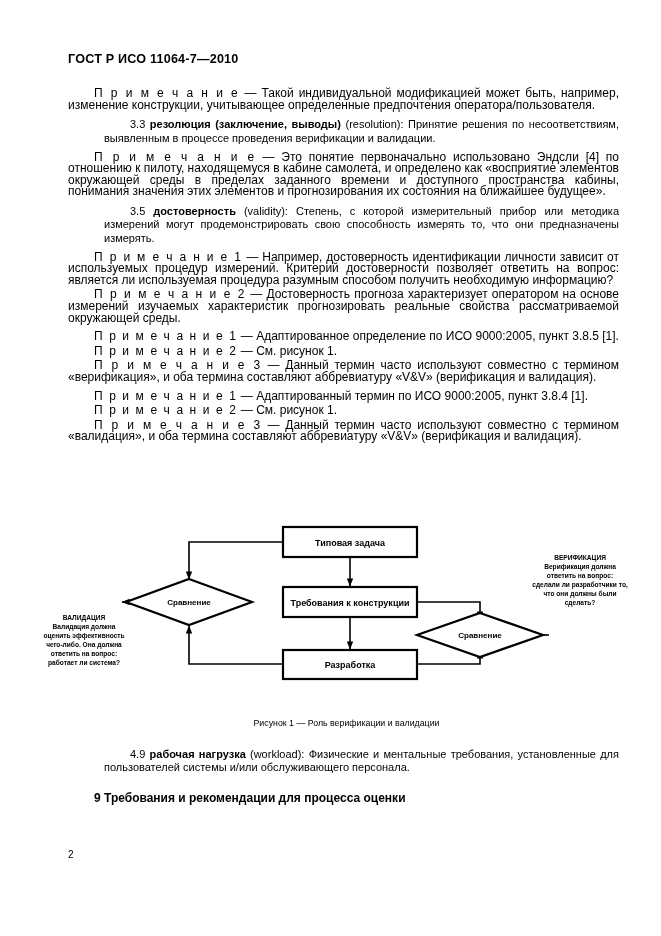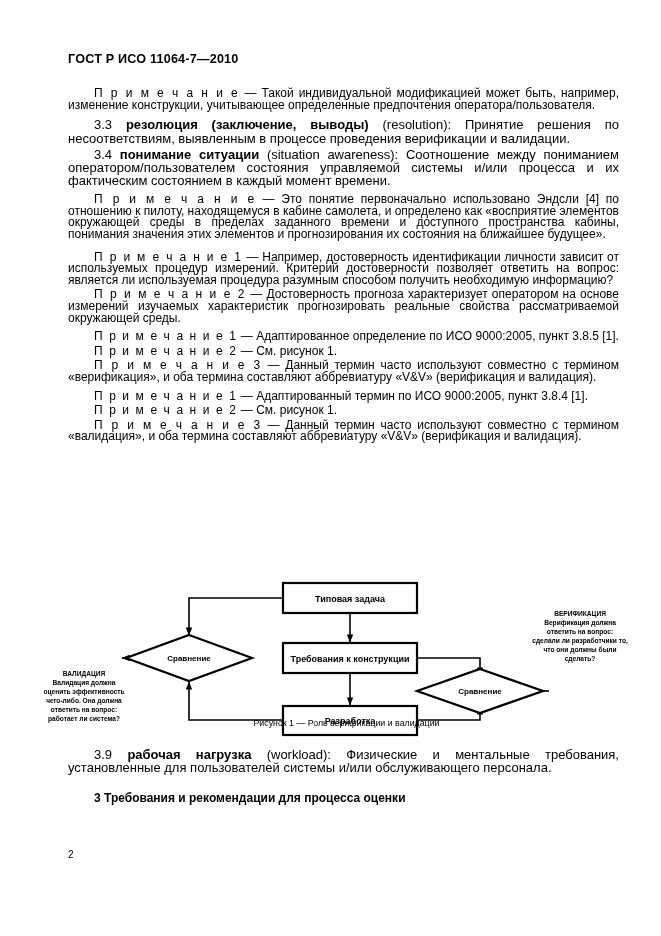--- a/index.html
+++ b/index.html
@@ -28,26 +28,27 @@
     white-space:nowrap;
   }
   
   .content{
     position:absolute;
     left:68px; top:88px;
     width:551px;
   }
   p{margin:0;}
   .term{
-    font-size:13px;
+    font-size:11px;
     line-height:13.4px;
     text-align:justify;
     text-indent:26px;
     margin-bottom:2.5px;
     hyphens:none;
+    margin-left:36px;
   }
   .term b{font-weight:bold;}
   .note{
     font-size:12px;
     line-height:11.6px;
     text-align:justify;
     text-indent:26px;
     margin-bottom:3px;
   }
   .note .nlabel{letter-spacing:1.6px;}
@@ -58,21 +59,21 @@
   .sec-heading{
     font-size:12px;
     font-weight:bold;
     margin:0;
     padding-left:26px;
   }
 
   
   .figure-wrap{
     position:absolute;
-    left:0; top:580px;
+    left:0; top:524px;
     width:591px;
     height:185px;
   }
   .figure-svg{display:block;margin:0 auto;}
   .figure-caption{
     position:absolute;
     left:16px; top:718px;
     width:661px;
     text-align:center;
     font-size:8.8px;
@@ -100,28 +101,28 @@
   <div class="doc-header">ГОСТ Р ИСО 11064-7—2010</div>
 
   <div class="content">
 
     <p class="note"><span class="nlabel">П р и м е ч а н и е</span><span> — Такой индивидуальной модификацией может быть, например, изменение конструкции, учитывающее определенные предпочтения оператора/пользователя.</span></p>
 
     <div class="gap-sm"></div>
 
     <p class="term"><span>3.3</span> <b>резолюция (заключение, выводы)</b> <span>(resolution):</span> <span>Принятие решения по несоответствиям, выявленным в процессе проведения верификации и валидации.</span></p>
 
-    <p class="term"><span>3.4</span> <b>понимание ситуации</b> <span>(situation awareness):</span> <span>Соотношение между пониманием оператором/пользователем состояния управляемой системы и/или процесса и их фактическим состоянием в каждый момент времени.</span></p>
 
     <div class="gap-sm"></div>
 
     <p class="note"><span class="nlabel">П р и м е ч а н и е</span><span> — Это понятие первоначально использовано Эндсли [4] по отношению к пилоту, находящемуся в кабине самолета, и определено как «восприятие элементов окружающей среды в пределах заданного времени и доступного пространства кабины, понимания значения этих элементов и прогнозирования их состояния на ближайшее будущее».</span></p>
 
     <div class="gap-sm"></div>
 
+    <p class="term"><span>3.5</span> <b>достоверность</b> <span>(validity):</span> <span>Степень, с которой измерительный прибор или методика измерений могут продемонстрировать свою способность измерять то, что они предназначены измерять.</span></p>
 
     <div class="gap-sm"></div>
 
     <p class="note"><span class="nlabel">П р и м е ч а н и е  1</span><span> — Например, достоверность идентификации личности зависит от используемых процедур измерений. Критерий достоверности позволяет ответить на вопрос: является ли используемая процедура разумным способом получить необходимую информацию?</span></p>
 
     <p class="note"><span class="nlabel">П р и м е ч а н и е  2</span><span> — Достоверность прогноза характеризует оператором на основе измерений изучаемых характеристик прогнозировать реальные свойства рассматриваемой окружающей среды.</span></p>
 
 
     <div class="gap-sm"></div>
 
@@ -204,26 +205,26 @@
         <text x="580" y="72">что они должны были</text>
         <text x="580" y="81">сделать?</text>
       </g>
     </svg>
   </div>
 
   <div class="figure-caption">Рисунок 1 — Роль верификации и валидации</div>
 
   <div class="lower">
 
-    <p class="term"><span>3.9</span> <b>рабочая нагрузка</b> <span>(workload):</span> <span>Физические и ментальные требования, установленные для пользователей системы и/или обслуживающего персонала.</span></p>
+    <p class="term"><span>4.9</span> <b>рабочая нагрузка</b> <span>(workload):</span> <span>Физические и ментальные требования, установленные для пользователей системы и/или обслуживающего персонала.</span></p>
 
     <div class="gap-md"></div>
     <div class="gap-md"></div>
 
-    <p class="sec-heading">3  Требования и рекомендации для процесса оценки</p>
+    <p class="sec-heading">9  Требования и рекомендации для процесса оценки</p>
 
     <div class="gap-md"></div>
     <div class="gap-sm"></div>
 
 
   </div>
 
   <div class="page-number">2</div>
 
 </div>

